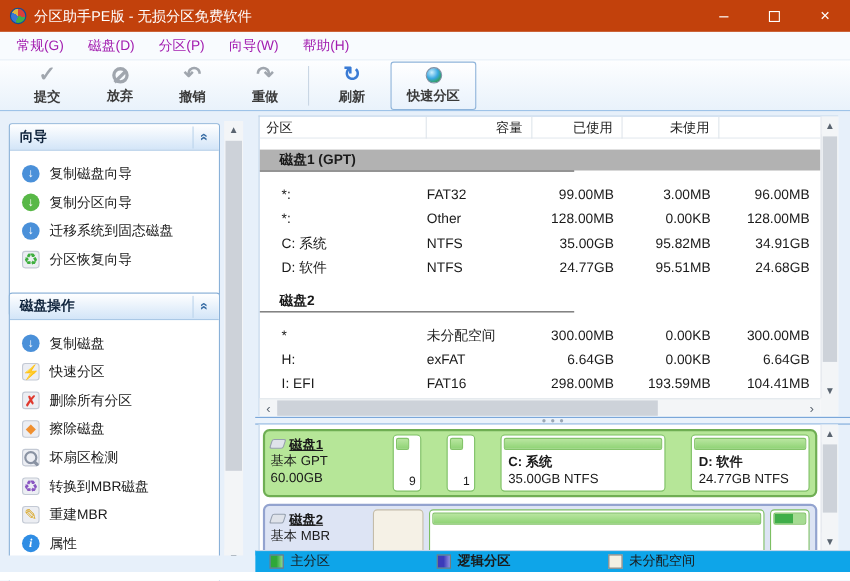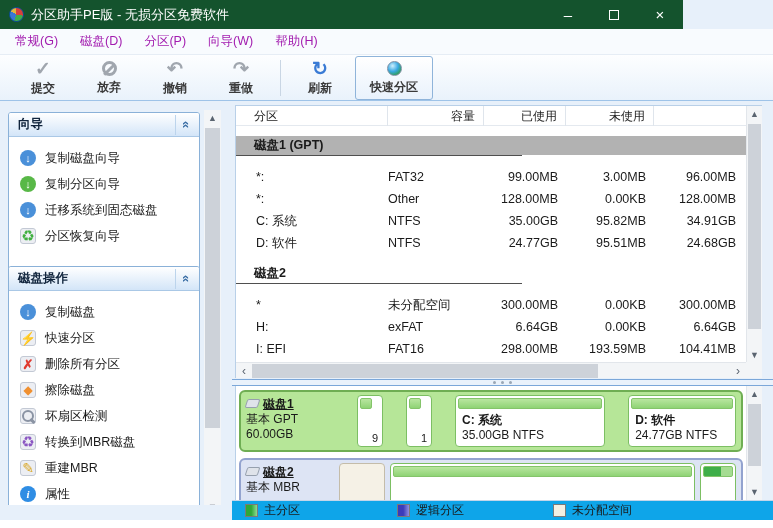--- a/index.html
+++ b/index.html
@@ -1,21 +1,21 @@
 <!DOCTYPE html>
 <html><head>
 <meta charset="utf-8">
 <style>
   * { margin:0; padding:0; box-sizing:border-box; }
   body { background:#fff; font-family:"Liberation Sans", sans-serif; }
   .app { position:relative; width:773px; height:528px; background:#e7f0fa; overflow:hidden;
          font-size:12px; color:#1a1a1a; }
 
   
-  .titlebar { position:absolute; left:0; top:0; width:683px; height:29px; background:#14532d;
+  .titlebar { position:absolute; left:0; top:0; width:773px; height:29px; background:#c2410c;
               display:flex; align-items:center; color:#fff; }
   .app-icon { width:15px; height:15px; border-radius:50%; margin:0 7px 0 9px;
               background:conic-gradient(#d9403a 0 100deg, #3fae49 100deg 200deg, #3a77d2 200deg 300deg, #e0b63c 300deg 360deg);
               border:1px solid #0c4d9b; }
   .title-text { font-size:13px; }
   .win-controls { margin-left:auto; display:flex; height:100%; }
   .win-btn { width:46px; height:100%; display:flex; align-items:center; justify-content:center;
              font-size:15px; color:#fff; cursor:default; }
   .maxi-glyph { display:inline-block; width:10px; height:10px; border:1px solid #fff; }
 
@@ -79,21 +79,21 @@
               justify-content:center; font-size:9px; color:#5a6470; background:#f3f5f7; }
   .vs-thumb { position:absolute; left:1px; right:1px; background:#cdd2d9; }
 
   
   .table-wrap { position:absolute; left:235px; top:105px; width:527px; height:273px; background:#fff;
                 border-left:1px solid #b9d0e8; border-top:1px solid #b9d0e8; }
   .tcontent { position:absolute; left:0; top:0; right:16px; bottom:16px; overflow:hidden; }
   .cols { display:grid; grid-template-columns:152px 96px 82px 88px 90px; align-items:center; }
   .thead { height:20px; border-bottom:1px solid #e4e9ef; }
   .thead .hc { height:20px; display:flex; align-items:center; border-right:1px solid #dfe5ec;
-               padding:0 8px 0 18px; font-size:12px; color:#222; }
+               padding:0 8px 0 6px; font-size:12px; color:#222; }
   .thead .hc.num { justify-content:flex-end; }
   .group-band { height:19px; margin-top:10px; display:flex; align-items:center; padding-left:18px;
                 font-weight:bold; font-size:12.5px; }
   .group-band.sel { background:#b2b2b2; }
   .gline { border-top:1px solid #4f4f4f; width:56%; }
   .trow { height:22px; font-size:12.5px; }
   .trow .c0 { padding-left:20px; }
   .trow .num { text-align:right; padding-right:8px; }
   .rows-gap { height:10px; }
   
@@ -406,21 +406,21 @@
       <div class="vs-thumb" style="top:18px; height:62px;"></div>
       <div class="vs-arrow" style="bottom:0;">▼</div>
     </div>
   </div>
 
   <div class="legend" id="legend">
       <div class="lg-item" style="width: 152px;">
         <span class="lg-sq lg-primary"></span>
         <span>主分区</span>
       </div>
-      <div class="lg-item" style="width: 156px;">
+      <div class="lg-item" style="width: 156px; font-weight: bold;">
         <span class="lg-sq lg-logical"></span>
         <span>逻辑分区</span>
       </div>
       <div class="lg-item" style="width: 200px;">
         <span class="lg-sq lg-unallocated"></span>
         <span>未分配空间</span>
       </div>
     </div>
 
   <div class="left-edge-bottom"></div>

